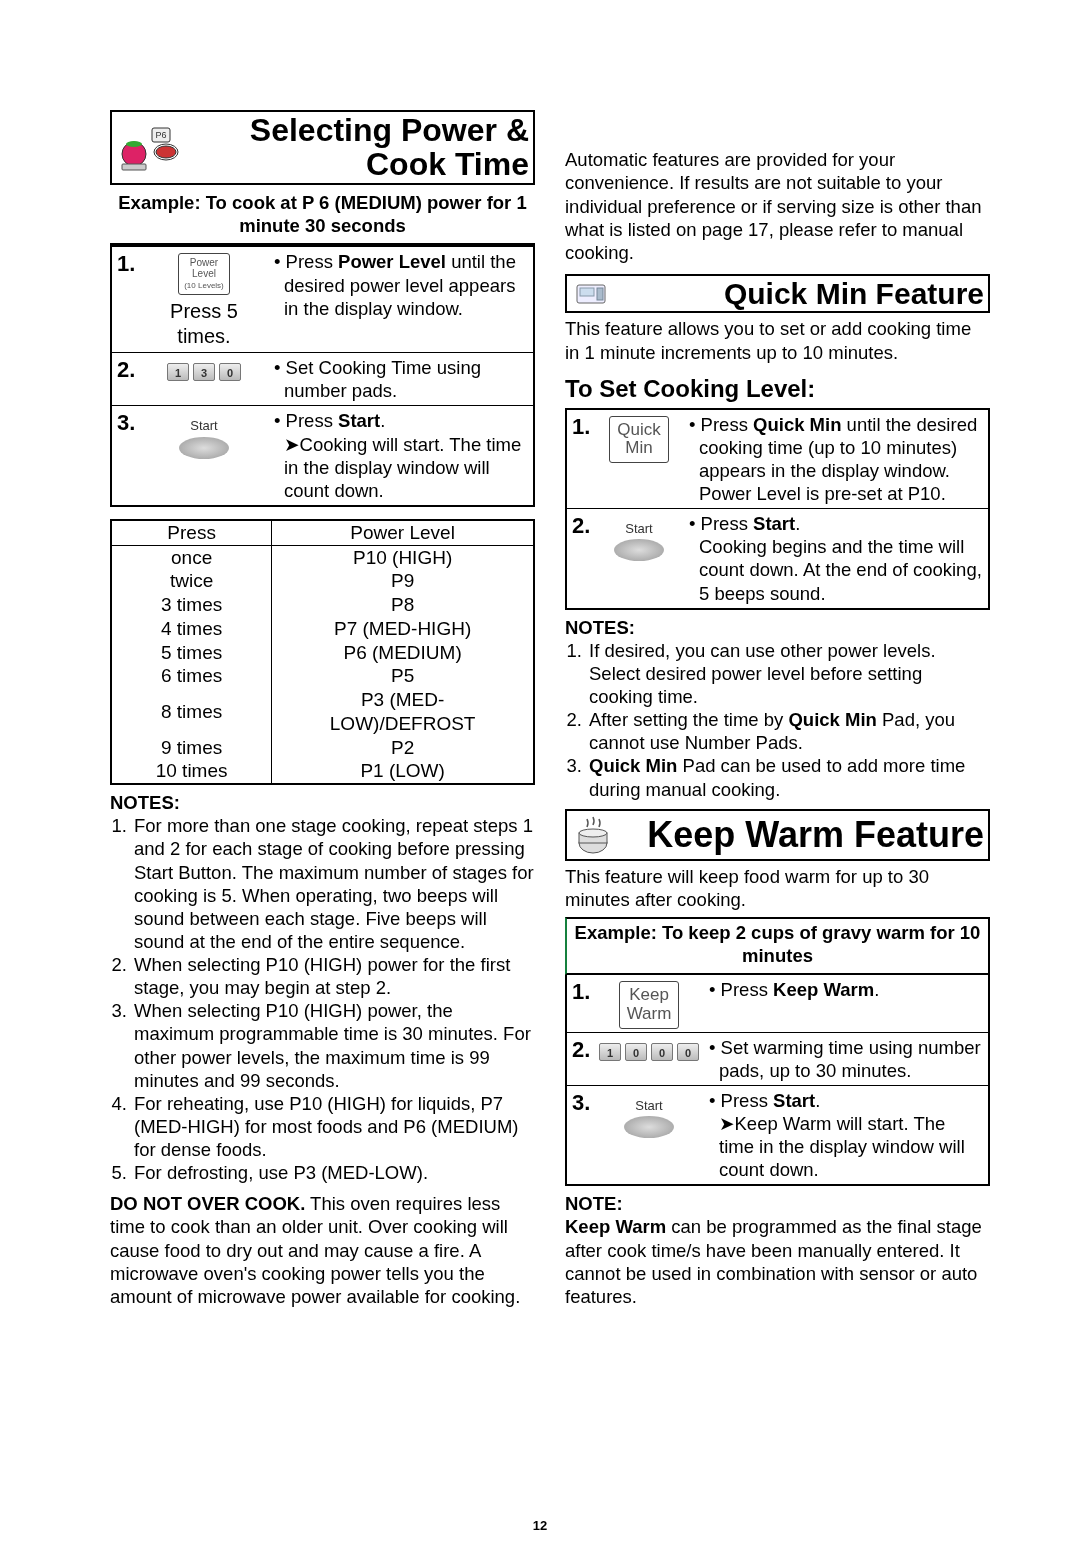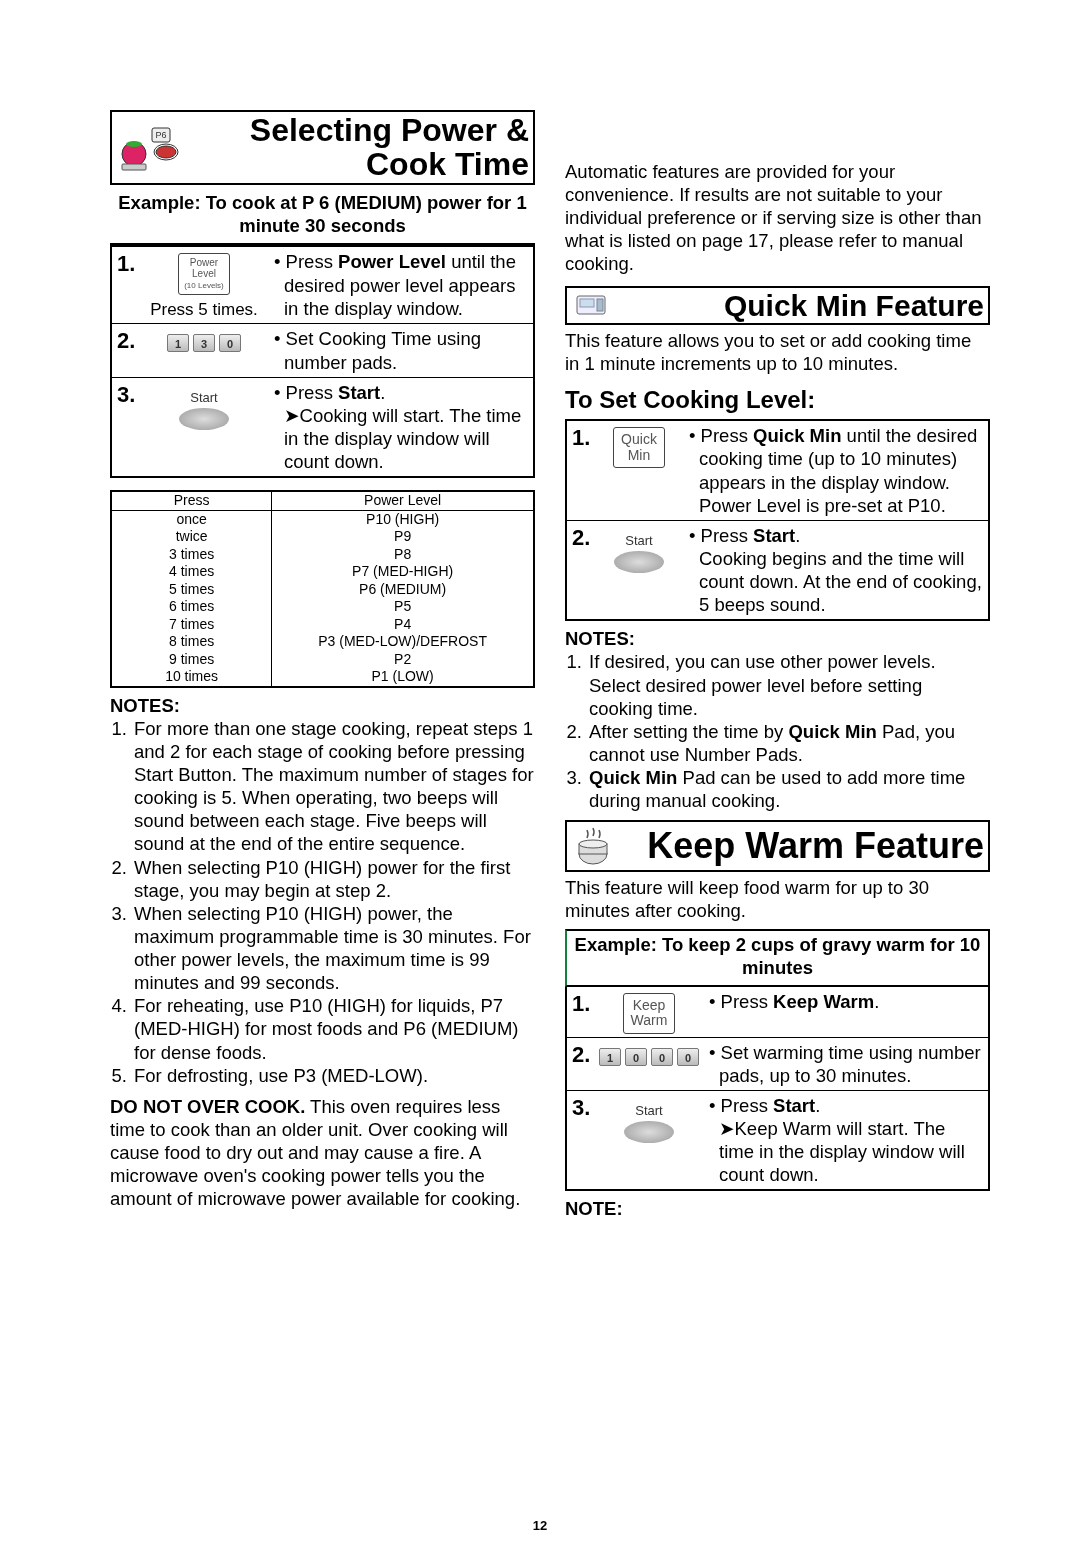--- a/index.html
+++ b/index.html
@@ -17,23 +17,23 @@
   table.steps td.graphic { width: 130px; text-align: center; padding-top: 6px; }
   table.steps td.desc { font-size: 18.5px; }
   table.steps td.desc .bullet { padding-left: 10px; text-indent: -10px; }
   .arrow { font-family: sans-serif; }
   .power-btn { display: inline-block; border: 1.5px solid #444; border-radius: 3px; padding: 3px 5px; font-size: 10px; line-height: 1.1; text-align: center; color: #555; margin-bottom: 4px; }
   .num-pad { display: inline-flex; gap: 4px; }
   .num-pad span { display: inline-block; width: 22px; height: 18px; background: linear-gradient(#eee,#bbb); border: 1px solid #777; border-radius: 2px; font-size: 11px; font-weight: bold; text-align: center; line-height: 18px; color: #333; }
   .start-btn { display: inline-block; text-align: center; }
   .start-btn .lbl { font-size: 13px; color: #333; }
   .start-btn .oval { width: 50px; height: 22px; background: radial-gradient(#ddd,#999); border-radius: 50%; margin: 2px auto 0; }
-  .quick-btn { display: inline-block; border: 1.5px solid #444; border-radius: 3px; padding: 4px 7px; font-size: 14px; line-height: 1.1; color: #555; }
+  .quick-btn { display: inline-block; border: 1.5px solid #444; border-radius: 3px; padding: 4px 7px; font-size: 17px; line-height: 1.1; color: #555; }
   table.plevels { width: 100%; border-collapse: collapse; border: 2px solid #000; margin-top: 12px; }
-  table.plevels td { text-align: center; font-size: 14px; padding: 0 4px; line-height: 1.25; }
+  table.plevels td { text-align: center; font-size: 19px; padding: 0 16px; line-height: 1.25; }
   table.plevels tr.hdr td { border-bottom: 1.5px solid #000; }
   table.plevels td:first-child { border-right: 1.5px solid #000; width: 38%; }
   .notes-hdr { font-weight: bold; font-size: 18.5px; margin-top: 6px; }
   ol.notes { padding-left: 22px; font-size: 18.5px; }
   ol.notes li { padding-left: 2px; margin-bottom: 0; }
   .para { font-size: 18.5px; margin-bottom: 10px; }
   .subhead { font-size: 24px; font-weight: bold; margin: 10px 0 4px; }
   .pagenum { position: absolute; bottom: 31px; left: 50%; transform: translateX(-50%); font-size: 13px; font-weight: bold; }
   svg.mini { display: block; }
   .spacer-sm { height: 8px; }
@@ -65,21 +65,21 @@
     <table class="steps">
       <tbody>
           <tr>
         <td class="num">1.</td>
         <td class="graphic">
           <div class="power-btn">
             <span>Power</span><br>
             <span>Level</span><br>
             <span style="font-size:8px">(10 Levels)</span>
           </div>
-          <div style="font-size:17px">Press 5 times.</div>
+          <div style="font-size:20px">Press 5 times.</div>
         </td>
         <td class="desc">
           <div class="bullet"><span>• Press </span><b>Power Level</b><span> until the desired power level appears in the display window.</span></div>
         </td>
       </tr>
       <tr>
         <td class="num">2.</td>
         <td class="graphic">
           <div class="num-pad">
             <span>1</span>
@@ -129,24 +129,20 @@
             <td>4 times</td>
             <td>P7 (MED-HIGH)</td>
           </tr>
       <tr>
             <td>5 times</td>
             <td>P6 (MEDIUM)</td>
           </tr>
       <tr>
             <td>6 times</td>
             <td>P5</td>
-          </tr>
-      <tr>
-            <td>7 times</td>
-            <td>P4</td>
           </tr>
       <tr>
             <td>8 times</td>
             <td>P3 (MED-LOW)/DEFROST</td>
           </tr>
       <tr>
             <td>9 times</td>
             <td>P2</td>
           </tr>
       <tr>
@@ -278,16 +274,17 @@
         </td>
         <td class="desc">
           <div class="bullet"><span>• Press </span><b>Start</b><span>.</span></div>
           <div style="padding-left:10px"><span class="arrow">➤</span><span>Keep Warm will start. The time in the display window will count down.</span></div>
         </td>
       </tr>
     </tbody>
       </table>
 
     <div class="notes-hdr">NOTE:</div>
+    <p class="para"><b>Keep Warm</b><span> can be programmed as the final stage after cook time/s have been manually entered. It cannot be used in combination with sensor or auto features.</span></p>
   </div>
 </div>
 
 <div class="pagenum">12</div>
 
 </body></html>

